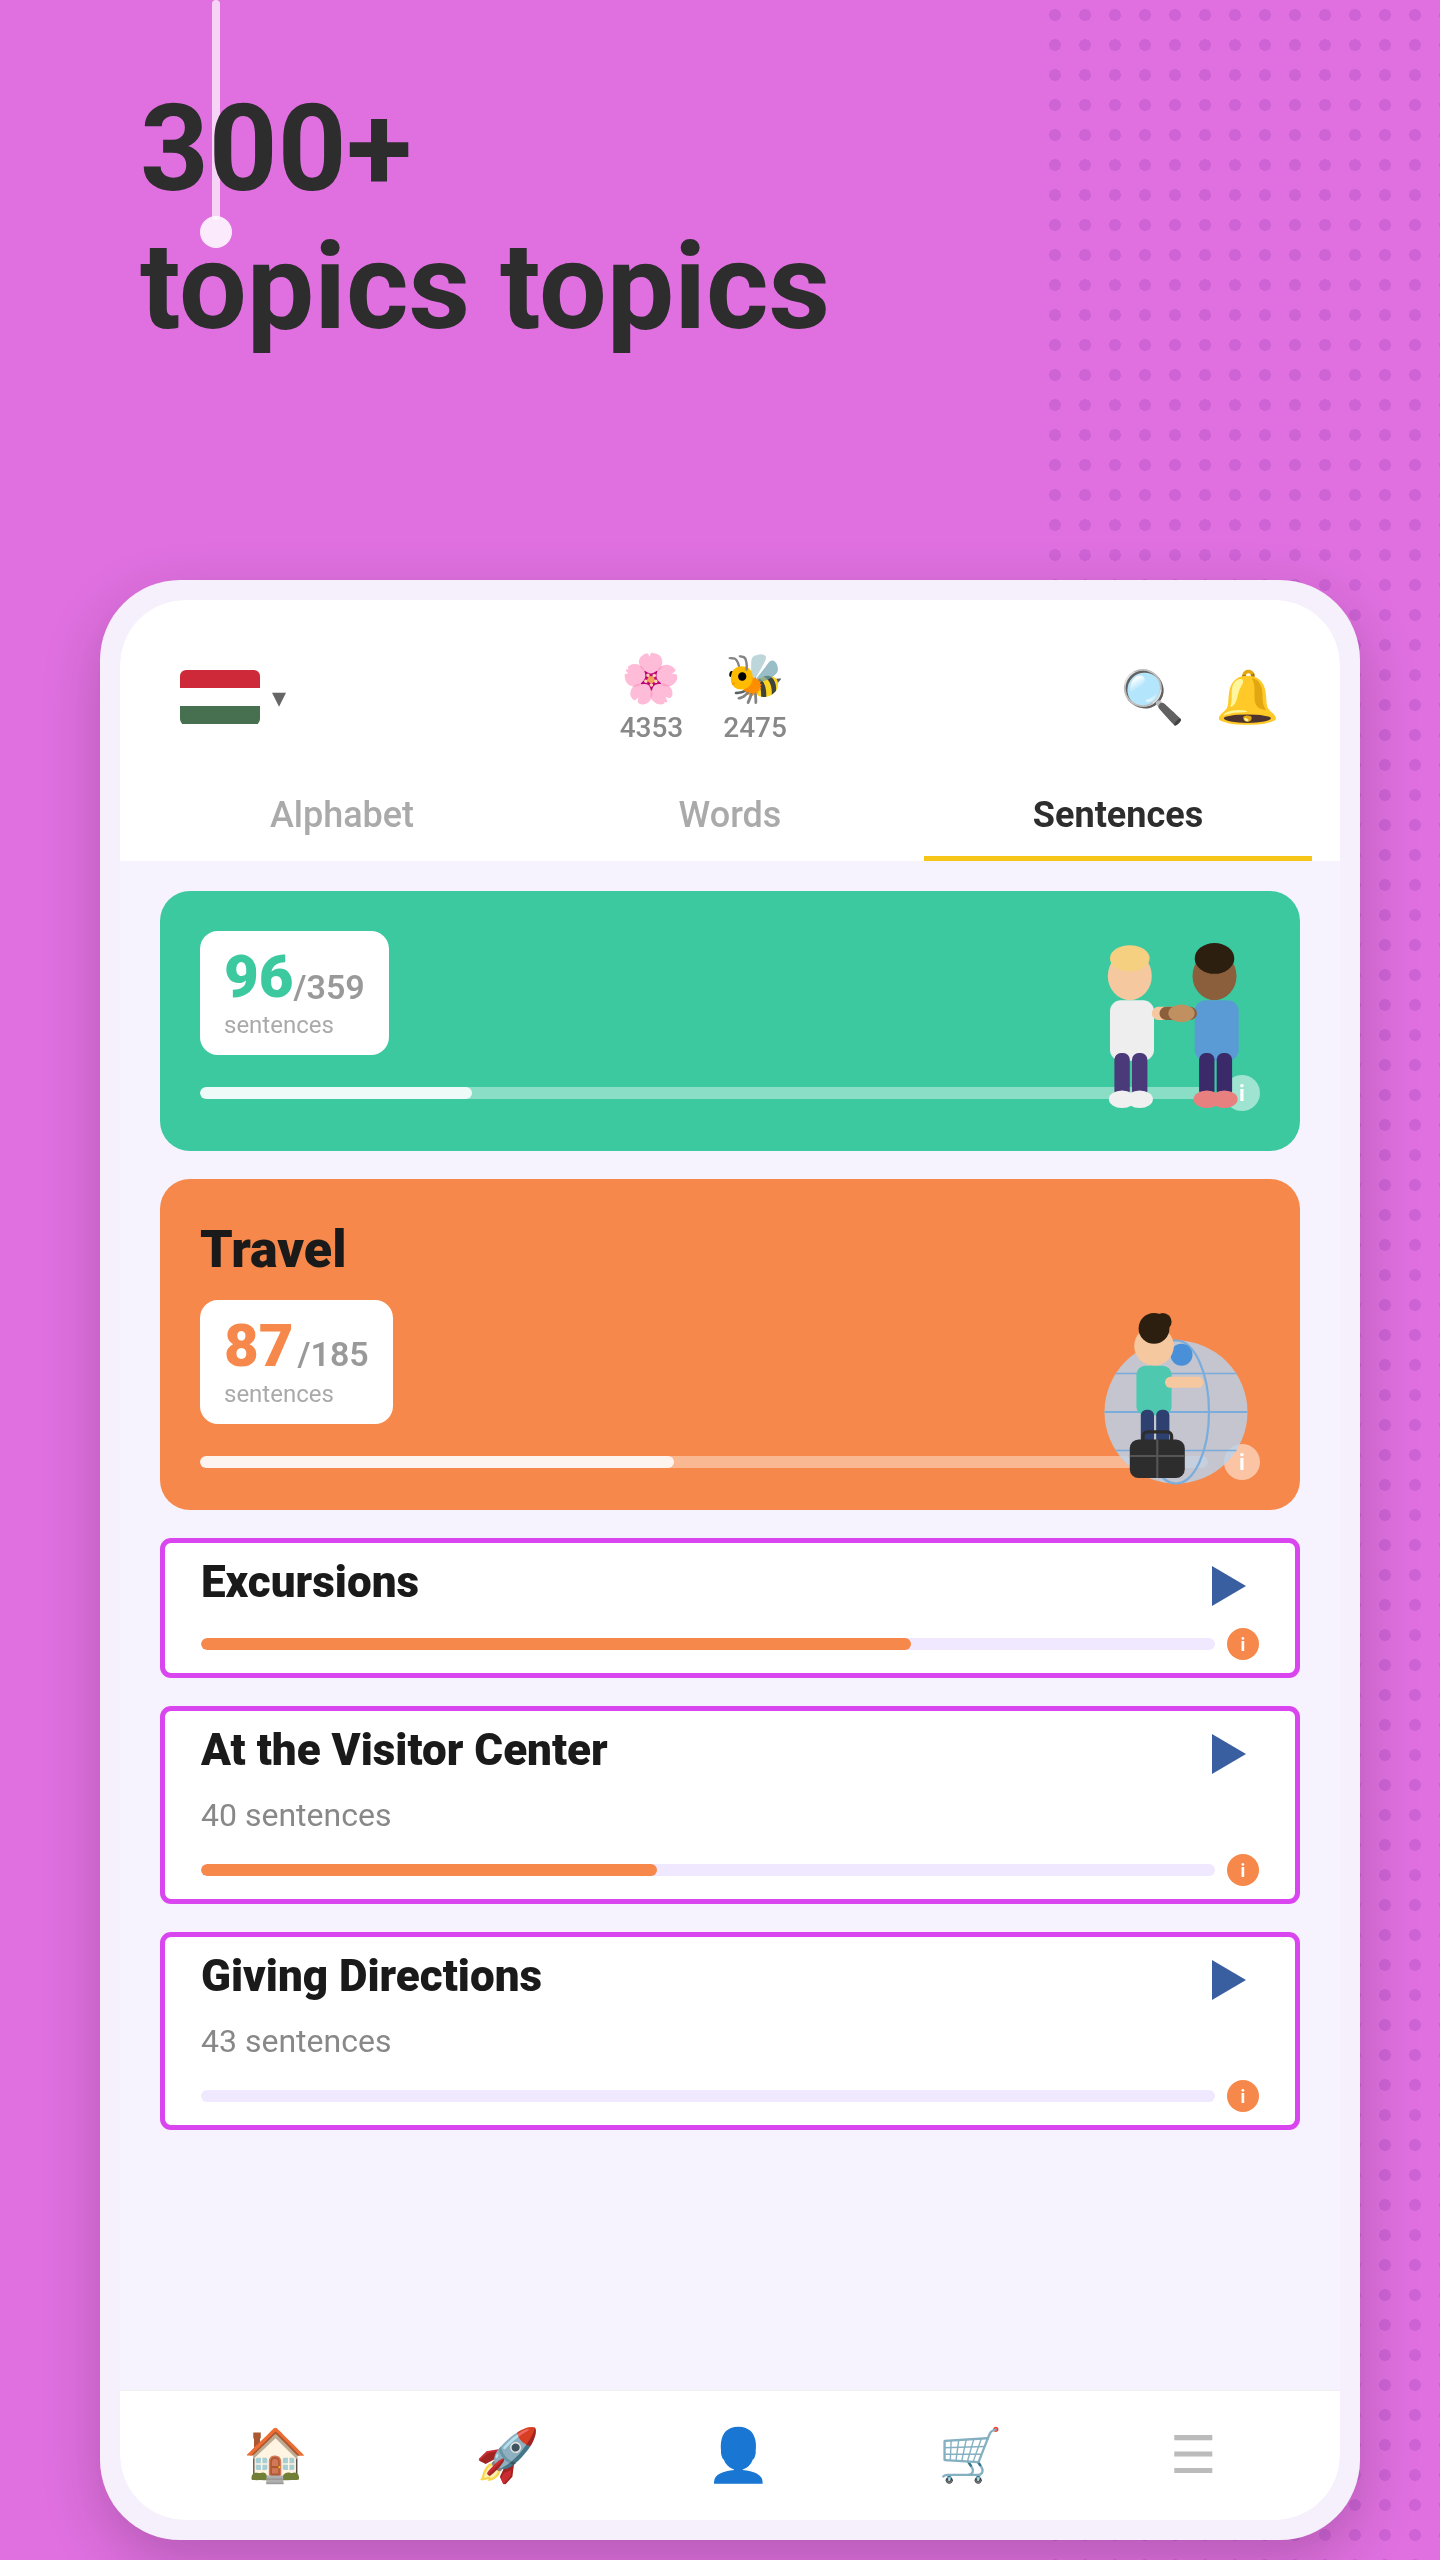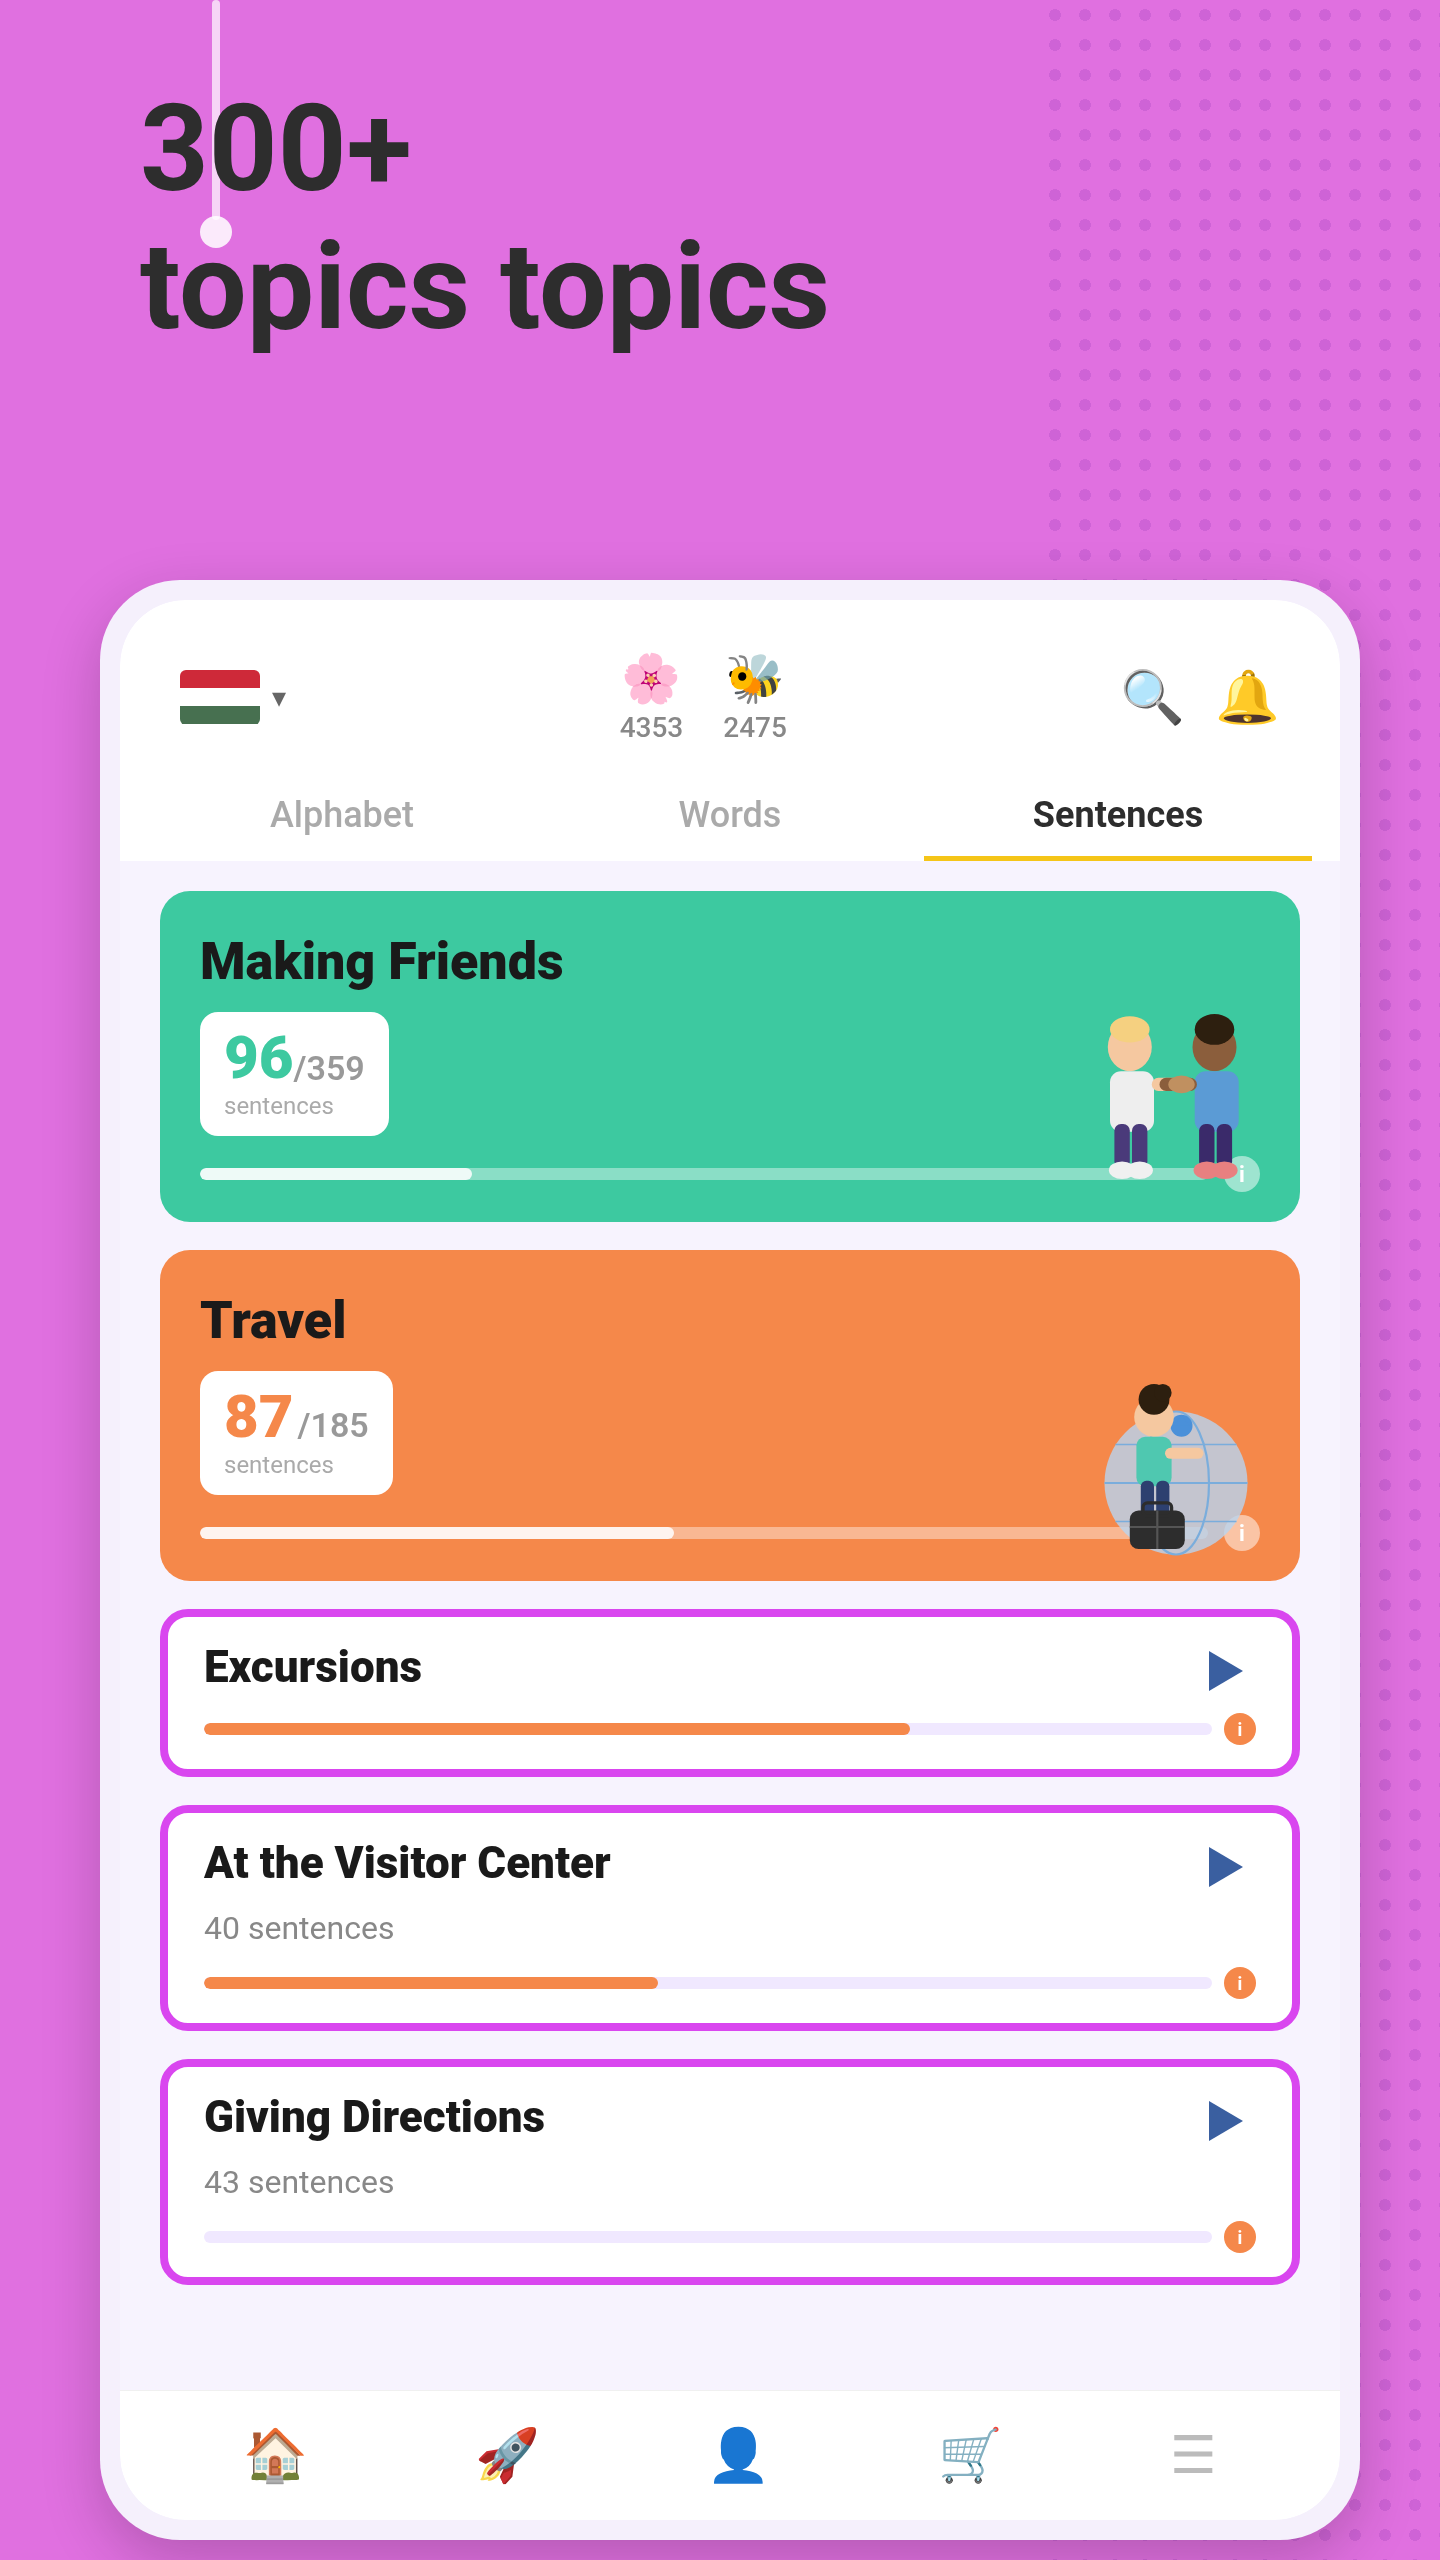--- a/index.html
+++ b/index.html
@@ -277,23 +277,23 @@
       position: absolute;
       right: 20px;
       bottom: 10px;
       width: 230px;
       height: 220px;
     }
 
     
     .topic-card-small {
       background: white;
-      border-radius: 28px;
-      padding: 24px 36px;
-      border: 8px solid #d946ef;
+      border-radius: 11px;
+      padding: 13px 36px;
+      border: 5px solid #d946ef;
       position: relative;
     }
     .topic-card-small-header {
       display: flex;
       justify-content: space-between;
       align-items: flex-start;
       margin-bottom: 12px;
     }
     .topic-card-small-title {
       font-size: 44px;
@@ -432,21 +432,20 @@
 
       <div class="nav-tabs">
         <div class="nav-tab">Alphabet</div>
         <div class="nav-tab">Words</div>
         <div class="nav-tab active">Sentences</div>
       </div>
 
       <div class="scroll-area">
 
         <div class="topic-card-large teal">
-          <div class="topic-card-title-large">Making Friends</div>
           <div class="topic-stats-box">
             <div style="display:flex; align-items:flex-end; ">
               <span class="topic-count-large teal-text">96</span>
               <span class="topic-total">/359</span>
             </div>
             <span class="topic-sentences-label">sentences</span>
           </div>
           <div class="progress-container">
             <div class="progress-bar-bg">
               <div class="progress-bar-fill" style="width:27%"></div>

